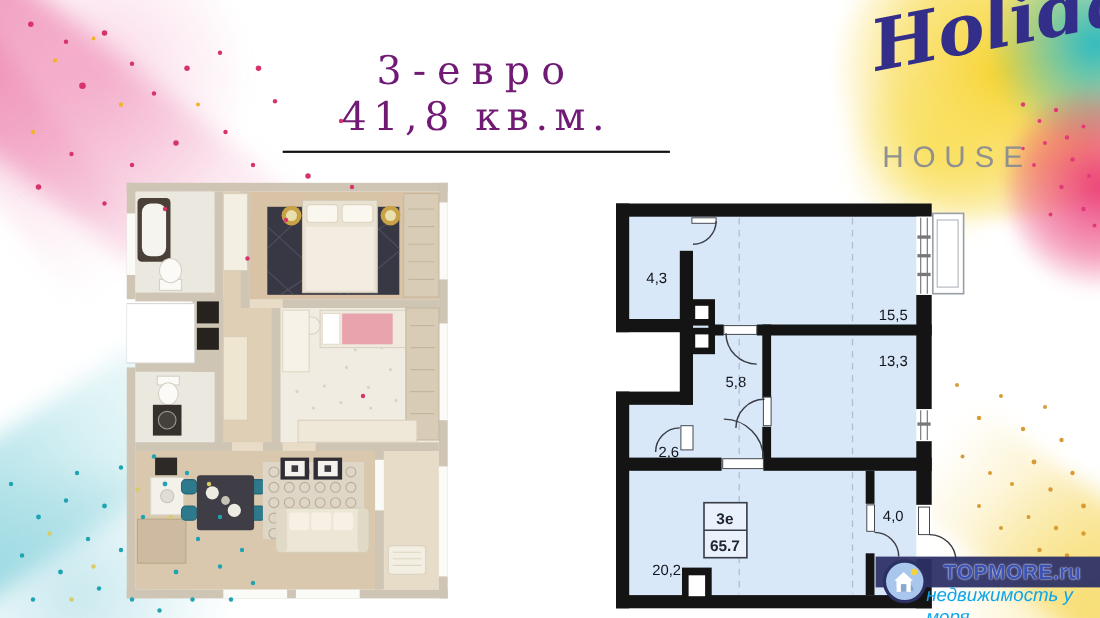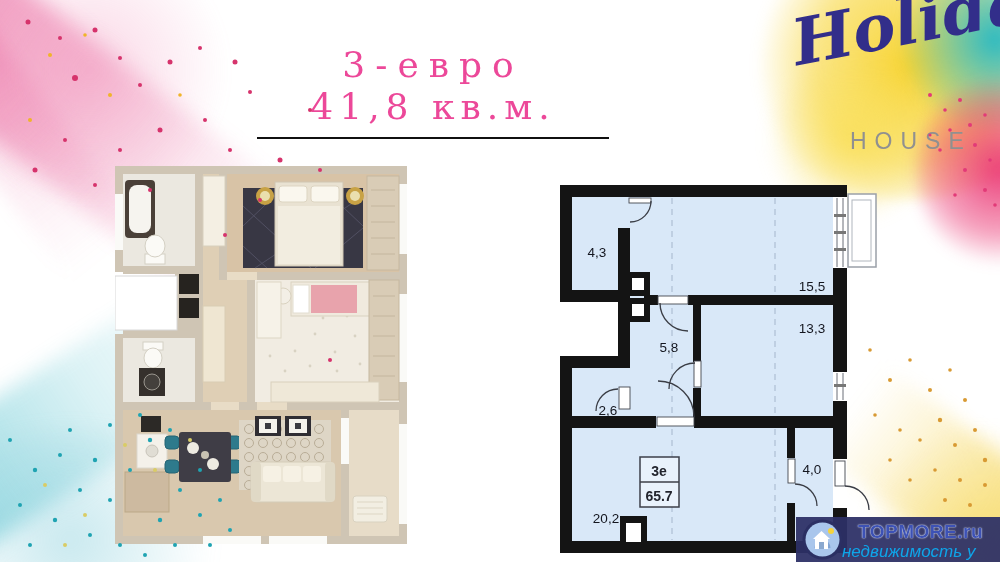--- a/index.html
+++ b/index.html
@@ -24,36 +24,36 @@
     background:radial-gradient(circle,rgba(232,31,99,.85) 0%,rgba(232,31,99,.4) 50%,rgba(232,31,99,0) 75%);filter:blur(7px);}
   #sp-bl-a{left:-80px;top:470px;width:420px;height:120px;transform:rotate(-33deg);transform-origin:0 100%;
     background:linear-gradient(90deg,rgba(34,175,192,.55),rgba(34,175,192,.16) 60%,rgba(34,175,192,0));filter:blur(10px);}
   #sp-bl-b{left:-100px;top:430px;width:340px;height:220px;border-radius:50%;
     background:radial-gradient(circle,rgba(120,200,215,.40),rgba(120,200,215,0) 70%);filter:blur(10px);}
   #sp-br-a{left:1060px;top:640px;width:340px;height:110px;transform:rotate(218deg);transform-origin:0 0;
     background:linear-gradient(90deg,rgba(244,203,48,.80),rgba(244,203,48,0) 90%);filter:blur(9px);}
   #sp-br-b{left:850px;top:430px;width:260px;height:220px;border-radius:50%;
     background:radial-gradient(circle,rgba(246,215,80,.45),rgba(246,215,80,0) 70%);filter:blur(8px);}
   
-  #title-block{left:233px;top:44px;width:400px;text-align:center;color:#ec4899;
+  #title-block{left:233px;top:44px;width:400px;text-align:center;color:#701a75;
     font-family:"DejaVu Serif",serif;z-index:5;}
   #title-line1{font-size:36px;line-height:1.18;letter-spacing:10px;}
   #title-line2{font-size:36px;line-height:1.18;letter-spacing:6px;}
   #title-underline{width:352px;height:0;border-top:2.5px solid #101010;margin:8px auto 0;}
   
   #logo-script{left:793px;top:6px;width:300px;white-space:nowrap;z-index:6;
     font-family:"DejaVu Serif",serif;font-style:italic;font-weight:bold;font-size:64px;
     color:#322e8a;transform:rotate(-11deg);transform-origin:0 50%;}
-  #logo-sub{left:802px;top:128px;z-index:6;font-size:23px;letter-spacing:8px;color:#909090;margin-left:48px;}
+  #logo-sub{left:802px;top:128px;z-index:6;font-size:27px;letter-spacing:8px;color:#909090;}
   
   #plan2d-svg{left:545px;top:178px;z-index:4;}
   #plan3d-svg{left:115px;top:166px;z-index:3;}
   #confetti-svg{left:0;top:0;z-index:7;pointer-events:none;}
   
-  #watermark{left:796px;top:517px;width:204px;height:45px;background:rgba(45,48,102,0.94);z-index:8;}
+  #watermark{left:796px;top:506px;width:204px;height:28px;background:rgba(45,48,102,0.94);z-index:8;}
   #wm-site{position:absolute;left:62px;top:4px;font-size:19px;font-weight:bold;color:#3d52b5;
     text-shadow:0 0 2px #cdd6f0, 0 0 1px #ffffff;letter-spacing:.5px;}
   #wm-tagline{position:absolute;left:46px;top:25px;font-size:17px;color:#0ea5e9;font-style:italic;}
   #wm-icon{position:absolute;left:5px;top:1px;}
 </style>
 </head>
 <body>
 
 <div class="splash" id="sp-tl-a"></div>
 <div class="splash" id="sp-tl-b"></div>

